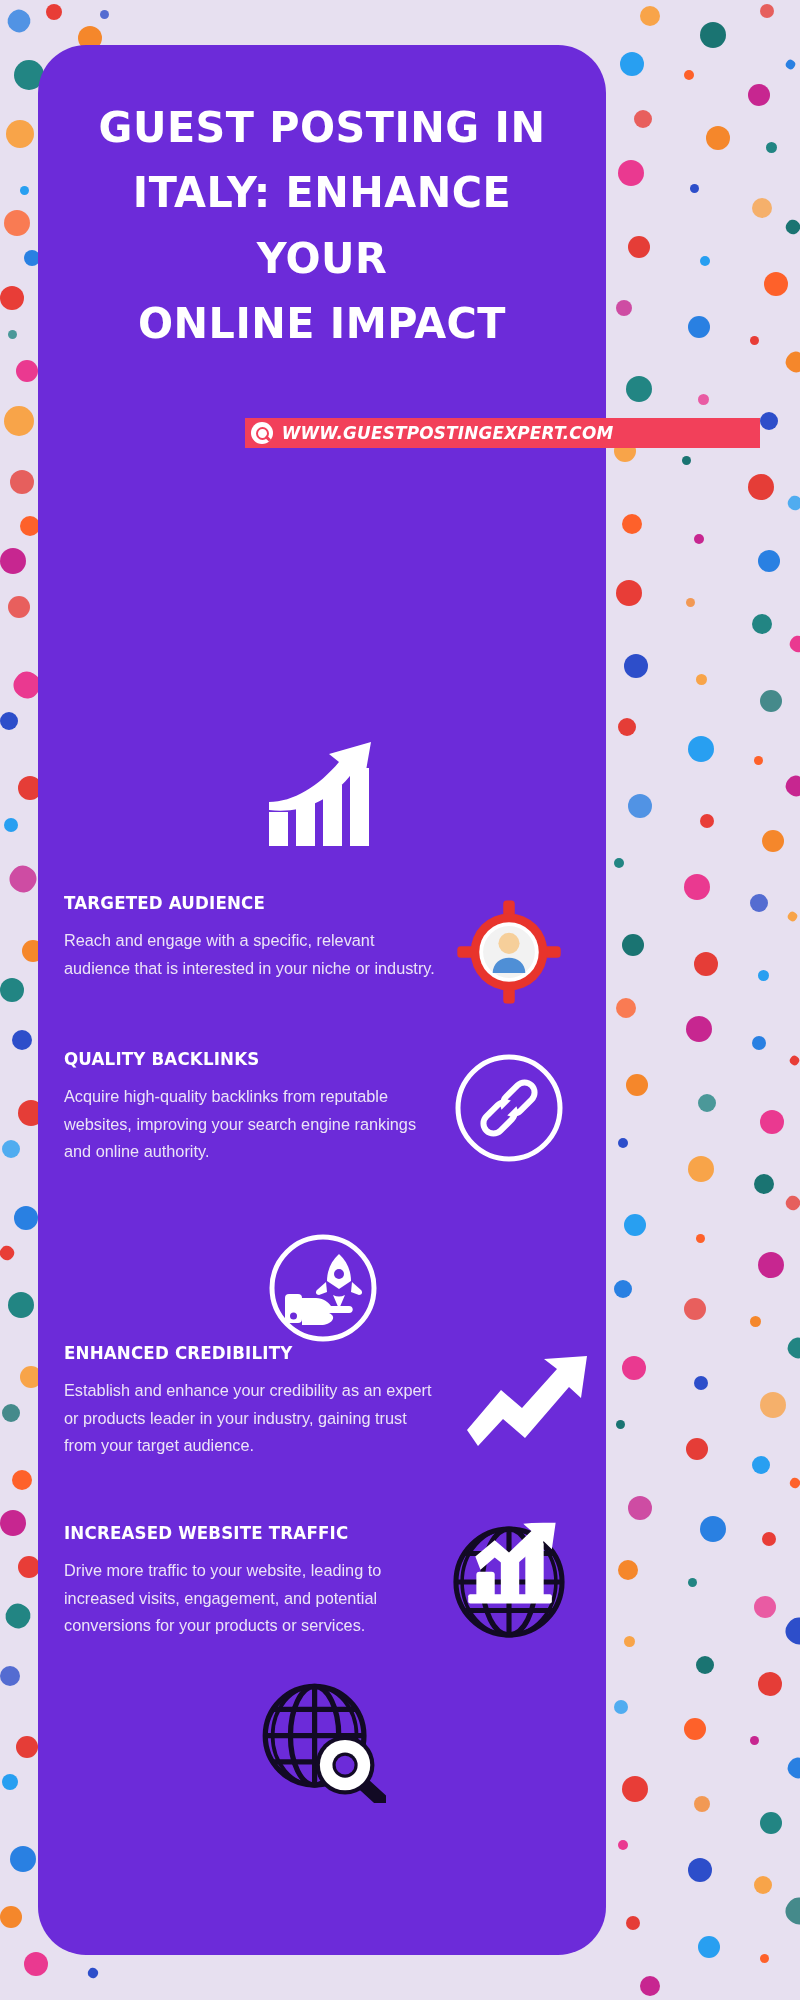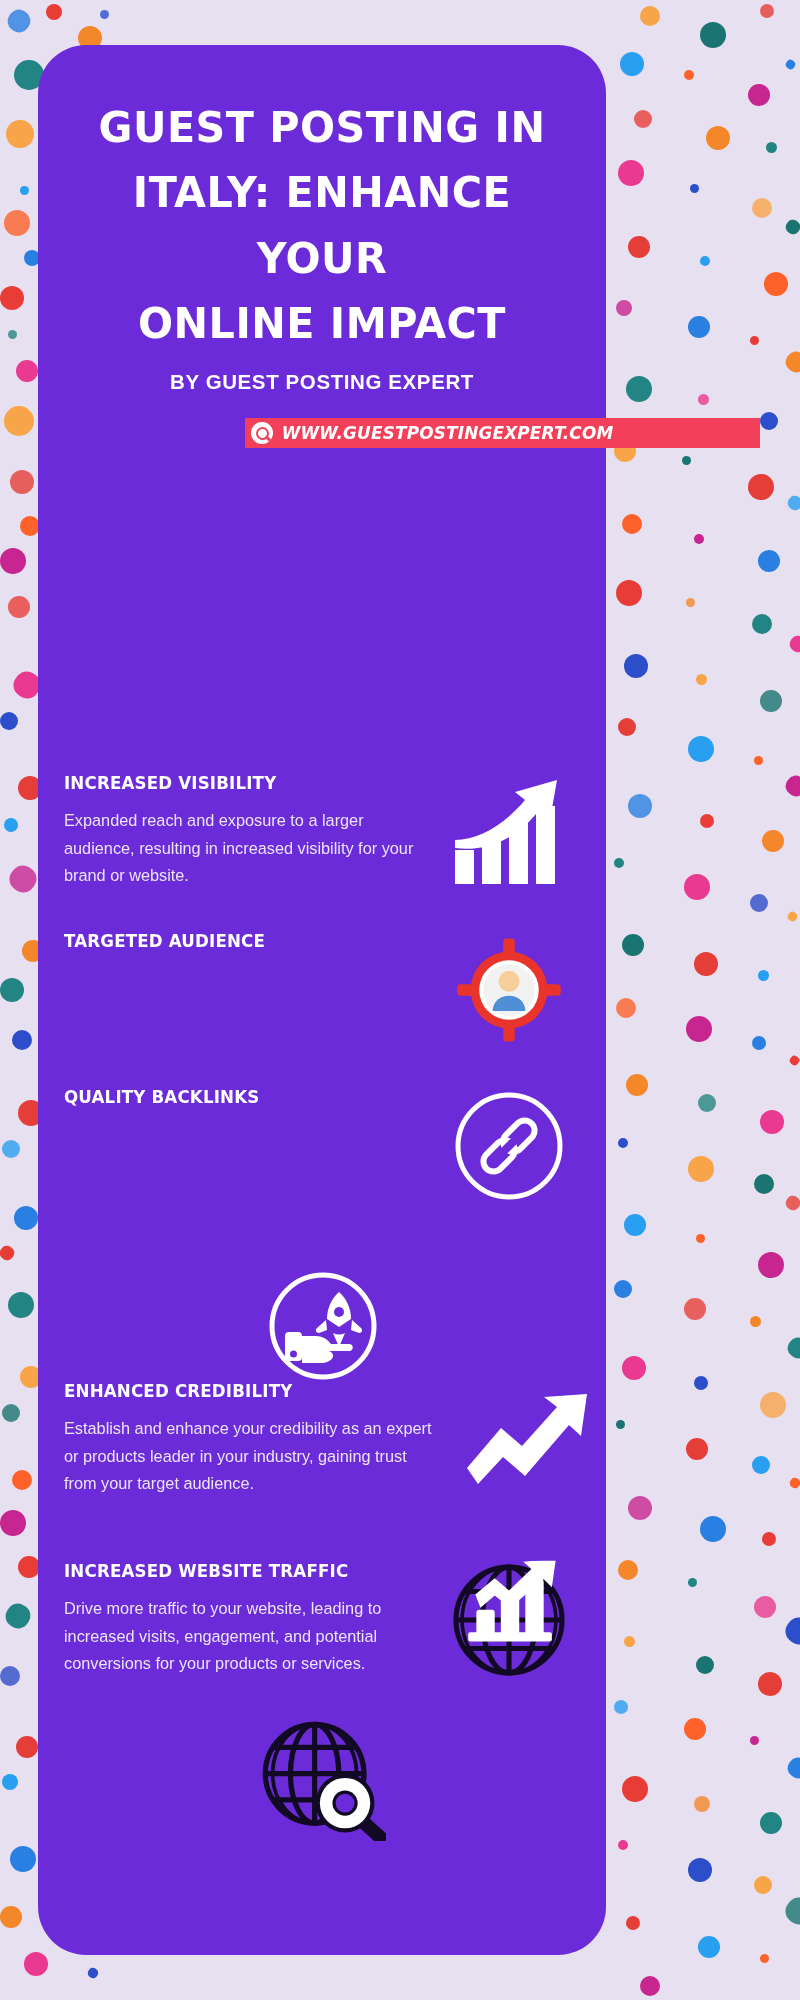--- a/index.html
+++ b/index.html
@@ -316,60 +316,57 @@
   </div>
 
 <div class="card">
 
   <div class="header">
     <div class="title">
       <div>GUEST POSTING IN</div>
       <div>ITALY: ENHANCE YOUR</div>
       <div>ONLINE IMPACT</div>
     </div>
-    <div class="subtitle">BY GUEST POSTING EXPERT</div>
   </div>
 
   <div class="sections">
       <div class="section" style="position: absolute; top: 362px; left: 0px; right: 0px;">
-        <div class="sec-text">
-          <div class="sec-heading">INCREASED VISIBILITY</div>
-          <div class="sec-body">Expanded reach and exposure to a larger audience, resulting in increased visibility for your brand or website.</div>
-        </div>
         <div class="sec-icon" style="transform: scale(1);">
     <svg width="112" height="108" viewBox="0 0 112 108">
       <rect x="2" y="72" width="19" height="34" fill="#ffffff"></rect>
       <rect x="29" y="60" width="19" height="46" fill="#ffffff"></rect>
       <rect x="56" y="45" width="19" height="61" fill="#ffffff"></rect>
       <rect x="83" y="28" width="19" height="78" fill="#ffffff"></rect>
       <path d="M2 62 C26 62 52 46 72 22 L62 14 L104 2 L97 42 L86 32 C64 62 32 74 2 70 Z" fill="#ffffff"></path>
     </svg>
         </div>
       </div>
       <div class="section" style="position: absolute; top: 520px; left: 0px; right: 0px;">
         <div class="sec-text">
           <div class="sec-heading">TARGETED AUDIENCE</div>
+          <div class="sec-body">Reach and engage with a specific, relevant audience that is interested in your niche or industry.</div>
         </div>
         <div class="sec-icon" style="transform: scale(0.96);">
     <svg width="108" height="108" viewBox="0 0 108 108">
       <rect x="48" y="0" width="12" height="20" rx="4" fill="#e8342c"></rect>
       <rect x="48" y="88" width="12" height="20" rx="4" fill="#e8342c"></rect>
       <rect x="0" y="48" width="20" height="12" rx="4" fill="#e8342c"></rect>
       <rect x="88" y="48" width="20" height="12" rx="4" fill="#e8342c"></rect>
       <circle cx="54" cy="54" r="40" fill="#e8342c"></circle>
       <circle cx="54" cy="54" r="31" fill="#ffffff"></circle>
       <circle cx="54" cy="54" r="27" fill="#f2f2f2"></circle>
       <circle cx="54" cy="45" r="11" fill="#f6cf9a"></circle>
       <path d="M37 76 c0-10 8-16 17-16 s17 6 17 16 z" fill="#4f8fd6"></path>
     </svg>
         </div>
       </div>
       <div class="section" style="position: absolute; top: 676px; left: 0px; right: 0px;">
         <div class="sec-text">
           <div class="sec-heading">QUALITY BACKLINKS</div>
+          <div class="sec-body">Acquire high-quality backlinks from reputable websites, improving your search engine rankings and online authority.</div>
         </div>
         <div class="sec-icon" style="transform: scale(1);">
     <svg width="112" height="112" viewBox="0 0 112 112">
       <circle cx="56" cy="56" r="51" fill="none" stroke="#ffffff" stroke-width="5"></circle>
       <g transform="rotate(-45 56 56)">
         <rect x="24" y="46" width="36" height="20" rx="10" fill="none" stroke="#ffffff" stroke-width="6"></rect>
         <rect x="52" y="46" width="36" height="20" rx="10" fill="none" stroke="#ffffff" stroke-width="6"></rect>
         <rect x="48" y="52" width="16" height="8" fill="#6c2bd9"></rect>
       </g>
     </svg>

